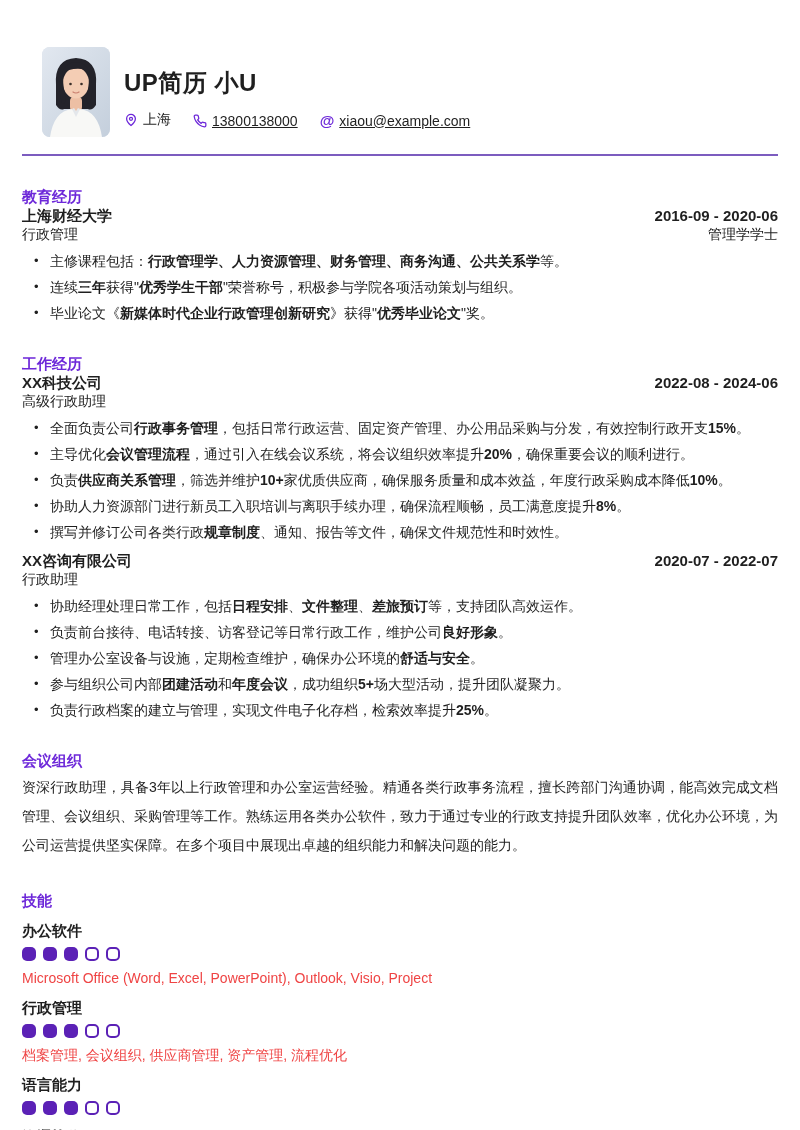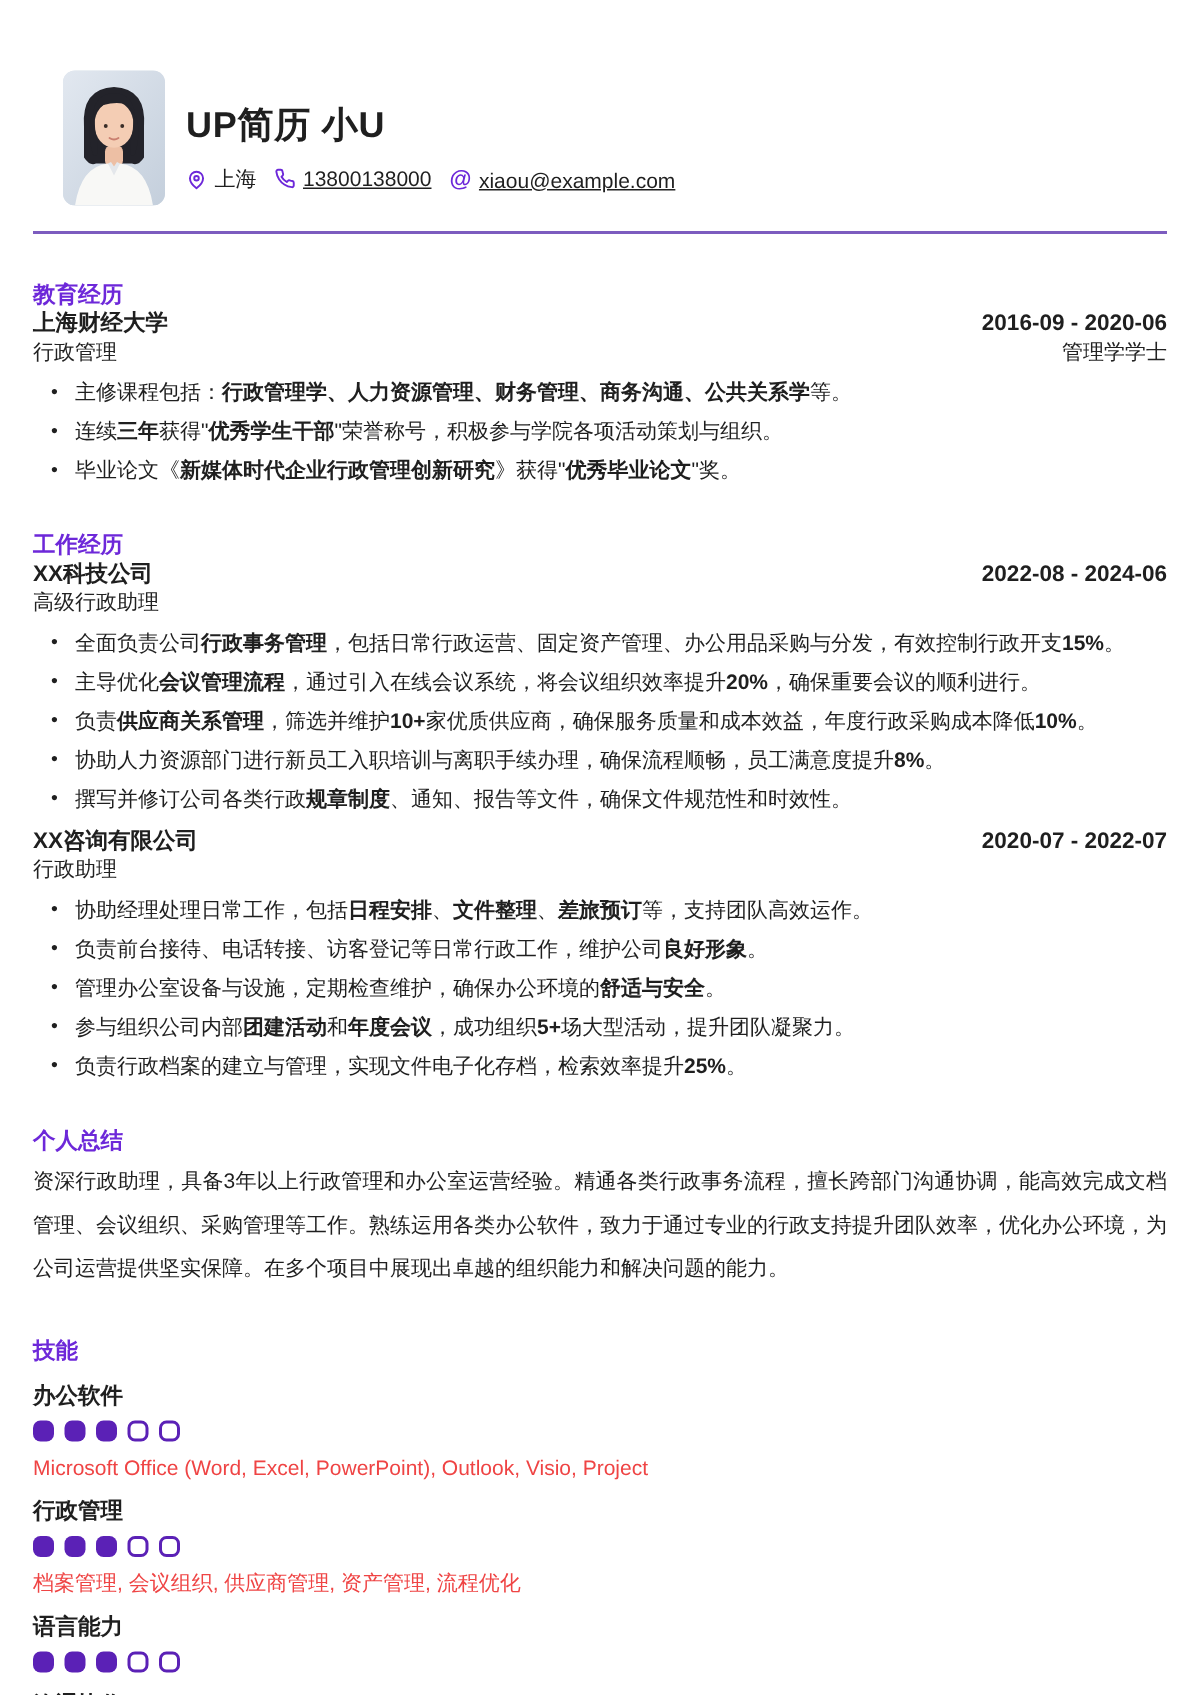--- a/index.html
+++ b/index.html
@@ -14,21 +14,21 @@
   
   .header { display: flex; margin-top: 47px; gap: 14px; padding-left: 20px; }
   .photo {
     width: 68px; height: 90px; border-radius: 8px; overflow: hidden;
     flex: 0 0 auto; background: #d9e1ea;
   }
   .photo svg { display: block; }
   .header-text { padding-top: 20px; }
   .name { font-size: 24px; font-weight: 700; letter-spacing: 0.5px; }
   .contact-row {
-    display: flex; align-items: flex-start; gap: 12px;
+    display: flex; align-items: flex-end; gap: 22px;
     margin-top: 12px; font-size: 14px;
   }
   .contact-item { display: flex; align-items: center; gap: 5px; }
   .contact-item .cicon { display: inline-flex; color: var(--accent); }
   .contact-link { text-decoration: underline; color: #1f1f1f; cursor: pointer; }
   .at-glyph { font-weight: 600; font-size: 15px; color: var(--accent); }
 
   .divider { height: 2px; background: #7c5cbf; margin-top: 17px; }
 
   
@@ -186,21 +186,21 @@
         <li>协助经理处理日常工作，包括<b>日程安排</b>、<b>文件整理</b>、<b>差旅预订</b>等，支持团队高效运作。</li>
         <li>负责前台接待、电话转接、访客登记等日常行政工作，维护公司<b>良好形象</b>。</li>
         <li>管理办公室设备与设施，定期检查维护，确保办公环境的<b>舒适与安全</b>。</li>
         <li>参与组织公司内部<b>团建活动</b>和<b>年度会议</b>，成功组织<b>5+</b>场大型活动，提升团队凝聚力。</li>
         <li>负责行政档案的建立与管理，实现文件电子化存档，检索效率提升<b>25%</b>。</li>
       </ul>
     </div>
   </div>
 
   <div class="section">
-    <div class="section-title">个人总结</div>
+    <div class="section-title">会议组织</div>
     <div class="summary-text">资深行政助理，具备3年以上行政管理和办公室运营经验。精通各类行政事务流程，擅长跨部门沟通协调，能高效完成文档管理、会议组织、采购管理等工作。熟练运用各类办公软件，致力于通过专业的行政支持提升团队效率，优化办公环境，为公司运营提供坚实保障。在多个项目中展现出卓越的组织能力和解决问题的能力。</div>
   </div>
 
   <div class="section">
     <div class="section-title">技能</div>
 
     <div class="skill-block">
       <div class="skill-name">办公软件</div>
       <div class="dots">
           <span class="dot filled"></span>

